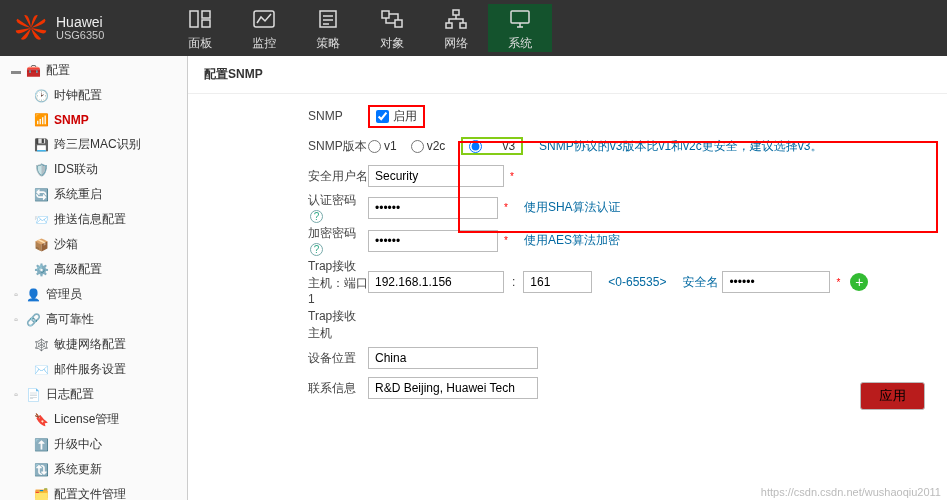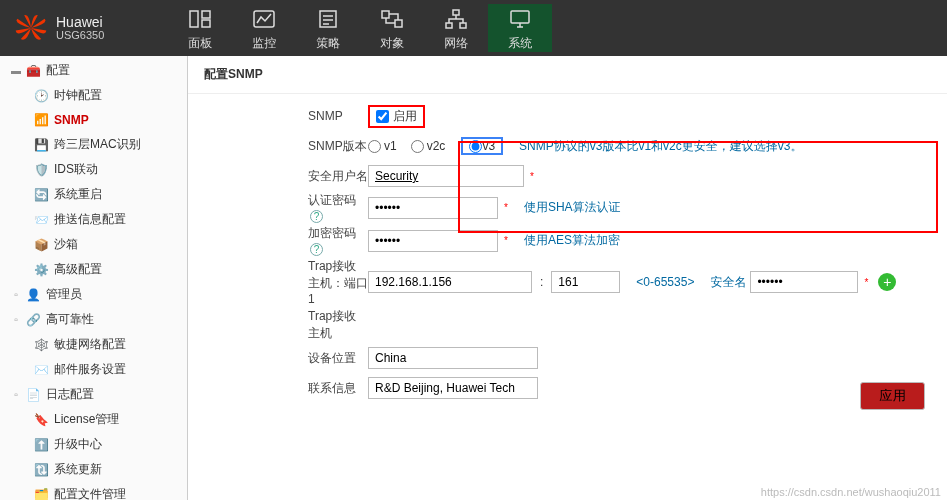--- a/index.html
+++ b/index.html
@@ -22,28 +22,28 @@
   .tree-item.level2 { padding-left: 30px; }
   .tree-item.active { color:#c00; font-weight:bold; }
   .content { flex:1; padding:0 0 0 0; position:relative;}
   .content-header { font-weight:bold; padding:10px 16px; border-bottom:1px solid #eee;}
   .form-area { padding:8px 20px; }
   .row { display:flex; align-items:center; min-height:28px; margin-bottom:2px;}
   .lbl { width:160px; padding-left:100px; color:#444;}
   .lbl .help { display:inline-block; width:13px; height:13px; border:1px solid #7aa; border-radius:50%; color:#3a8; font-size:10px; line-height:12px; text-align:center; margin-left:2px;}
   .field { flex:1; display:flex; align-items:center; gap:4px;}
   input[type=text], input[type=password], select { border:1px solid #bbb; padding:3px 6px; font-size:12px; height:22px; }
-  .w-user { width:156px;text-decoration:underline; }
+  .w-user { width:136px; }
   .w-pwd { width:130px; }
-  .w-host { width:164px; }
+  .w-host { width:136px; }
   .w-port { width:69px; }
   .w-sec { width:108px; }
   .w-src , .w-loc, .w-contact { width:170px; }
   .ckwrap { border:2px solid #f00; padding:1px 6px; display:inline-flex; align-items:center; gap:4px;}
-  .radio-v3-wrap { border:2px solid #3b82f6; padding:0 6px; display:inline-flex; align-items:center; gap:0; margin-left:2px;}
+  .radio-v3-wrap { border:2px solid #84cc16; padding:0 6px; display:inline-flex; align-items:center; gap:20px; margin-left:2px;}
   .red-star { color:#f00; margin-left:2px; font-size:10px;}
   .hint { color:#0369a1; margin-left:12px; }
   .highlight-box { position:absolute; border:2px solid #f00; pointer-events:none;}
   .add-btn { width:18px; height:18px; border-radius:50%; background:#3b3; color:#fff; display:inline-flex; align-items:center; justify-content:center; font-size:14px; margin-left:6px; cursor:pointer;}
   .apply-btn { position:absolute; right:22px; bottom:90px; padding:4px 18px; border:1px solid #bbb; border-radius:3px; background:#b91c1c; cursor:pointer; }
   .footer-link { position:absolute; right:6px; bottom:2px; font-size:11px; color:#bbb;}
   label.r { display:inline-flex; align-items:center; gap:3px; margin-right:10px; }
   .port-sep { margin:0 4px;}
 </style>
 </head>

